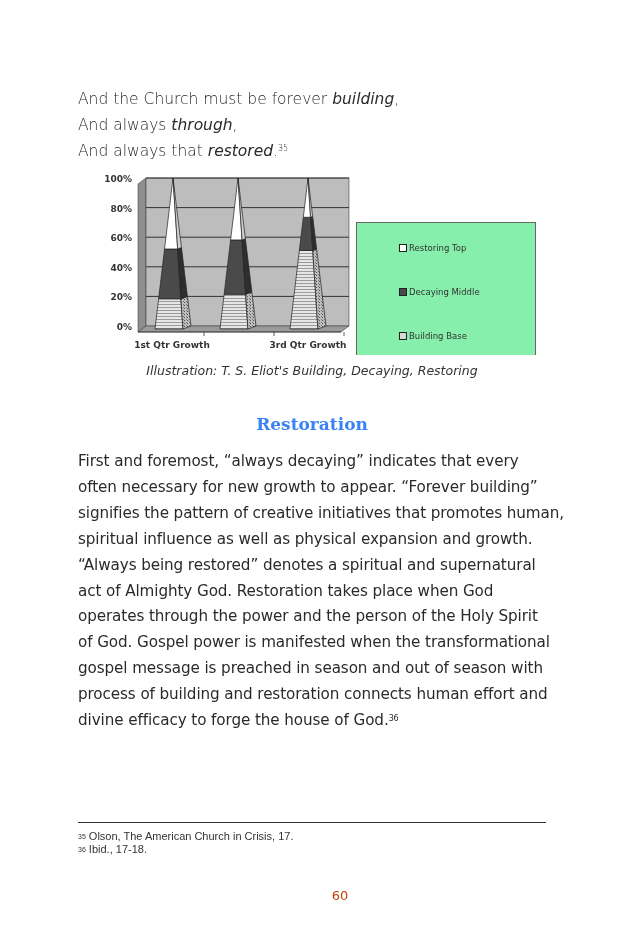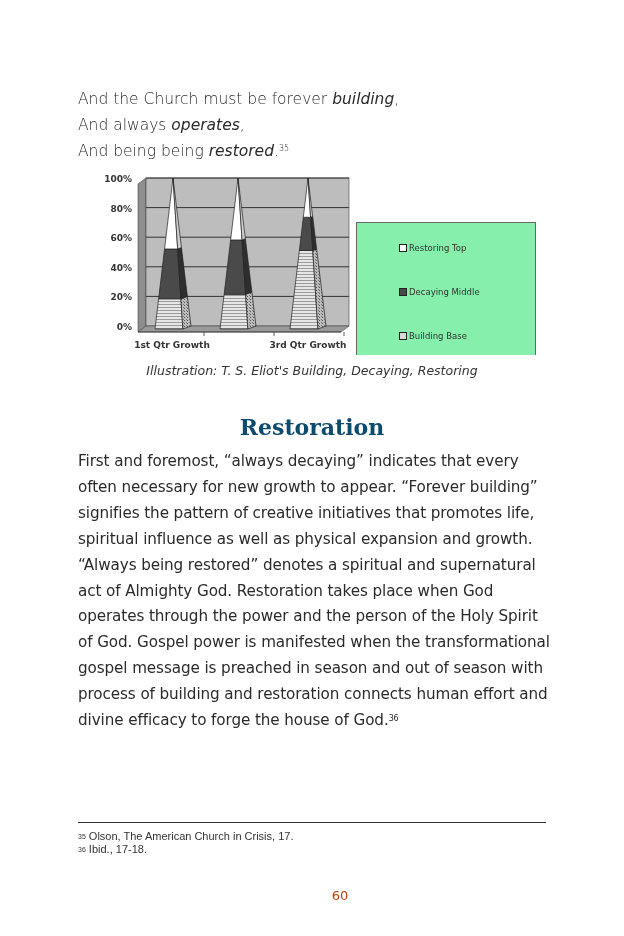--- a/index.html
+++ b/index.html
@@ -4,36 +4,36 @@
 <style>
   html, body { margin:0; padding:0; background:#ffffff; }
   body { width:624px; height:936px; position:relative; overflow:hidden;
          font-family:"DejaVu Sans", sans-serif; color:#222; }
   .poem { position:absolute; left:78px; top:86px; font-size:15.5px; line-height:26px; font-weight:300; color:#2a2a2a; }
   .poem sup { font-size:8px; vertical-align:top; position:relative; top:-2px; }
   .chart { position:absolute; left:94px; top:170px; width:440px; height:190px; }
   .caption { position:absolute; left:0; width:624px; top:363px; text-align:center; font-style:italic;
              font-size:12.5px; color:#333; }
   .heading { position:absolute; left:0; width:624px; top:414px; text-align:center;
-             font-family:"DejaVu Serif", serif; font-weight:bold; font-size:22px; color:#0c4a6e; }
+             font-family:"DejaVu Serif", serif; font-weight:bold; font-size:17px; color:#3b82f6; }
   .body-text { position:absolute; left:78px; top:449px; width:470px; font-size:15.2px; line-height:25.9px; color:#2a2a2a; letter-spacing:-0.1px; }
   .body-text .ln { display:block; white-space:nowrap; }
   .body-text sup { font-size:8px; vertical-align:top; position:relative; top:-2px; }
   .rule { position:absolute; left:78px; top:822px; width:468px; height:1px; background:#333; }
   .footnotes { position:absolute; left:78px; top:830px; font-family:"Liberation Sans", sans-serif; font-size:11px; line-height:13px; color:#333; }
   .footnotes sup { font-size:7px; vertical-align:top; }
   .page-num { position:absolute; left:0; width:624px; top:888px; text-align:center; font-size:13px; color:#c2410c;padding-left:28px; }
 </style>
 </head>
 <body>
 
 <div class="poem">
   <div><span>And the Church must be forever </span><i>building</i><span>,</span></div>
-  <div><span>And always </span><i>operates</i><span>,</span></div>
-  <div><span>And being being </span><i>restored</i><span>.</span><sup>35</sup></div>
+  <div><span>And always </span><i>through</i><span>,</span></div>
+  <div><span>And always that </span><i>restored</i><span>.</span><sup>35</sup></div>
 </div>
 
 <div class="chart">
   <svg width="440" height="190" viewBox="0 0 440 190" xmlns="http://www.w3.org/2000/svg">
     <defs>
       <pattern id="stripes" width="4" height="3" patternUnits="userSpaceOnUse">
         <rect width="4" height="3" fill="#e6e6e6"></rect>
         <rect y="2" width="4" height="1" fill="#9a9a9a"></rect>
       </pattern>
       <pattern id="dots" width="3" height="3" patternUnits="userSpaceOnUse">
@@ -99,21 +99,21 @@
     </div>
 </div>
 
 <div class="caption">Illustration: T. S. Eliot's Building, Decaying, Restoring</div>
 
 <div class="heading">Restoration</div>
 
 <div class="body-text">
   <span class="ln">First and foremost, “always decaying” indicates that every</span>
   <span class="ln">often necessary for new growth to appear. “Forever building”</span>
-  <span class="ln">signifies the pattern of creative initiatives that promotes life,</span>
+  <span class="ln">signifies the pattern of creative initiatives that promotes human,</span>
   <span class="ln">spiritual influence as well as physical expansion and growth.</span>
   <span class="ln">“Always being restored” denotes a spiritual and supernatural</span>
   <span class="ln">act of Almighty God. Restoration takes place when God</span>
   <span class="ln">operates through the power and the person of the Holy Spirit</span>
   <span class="ln">of God. Gospel power is manifested when the transformational</span>
   <span class="ln">gospel message is preached in season and out of season with</span>
   <span class="ln">process of building and restoration connects human effort and</span>
   <span class="ln"><span>divine efficacy to forge the house of God.</span><sup>36</sup></span>
 </div>
 

